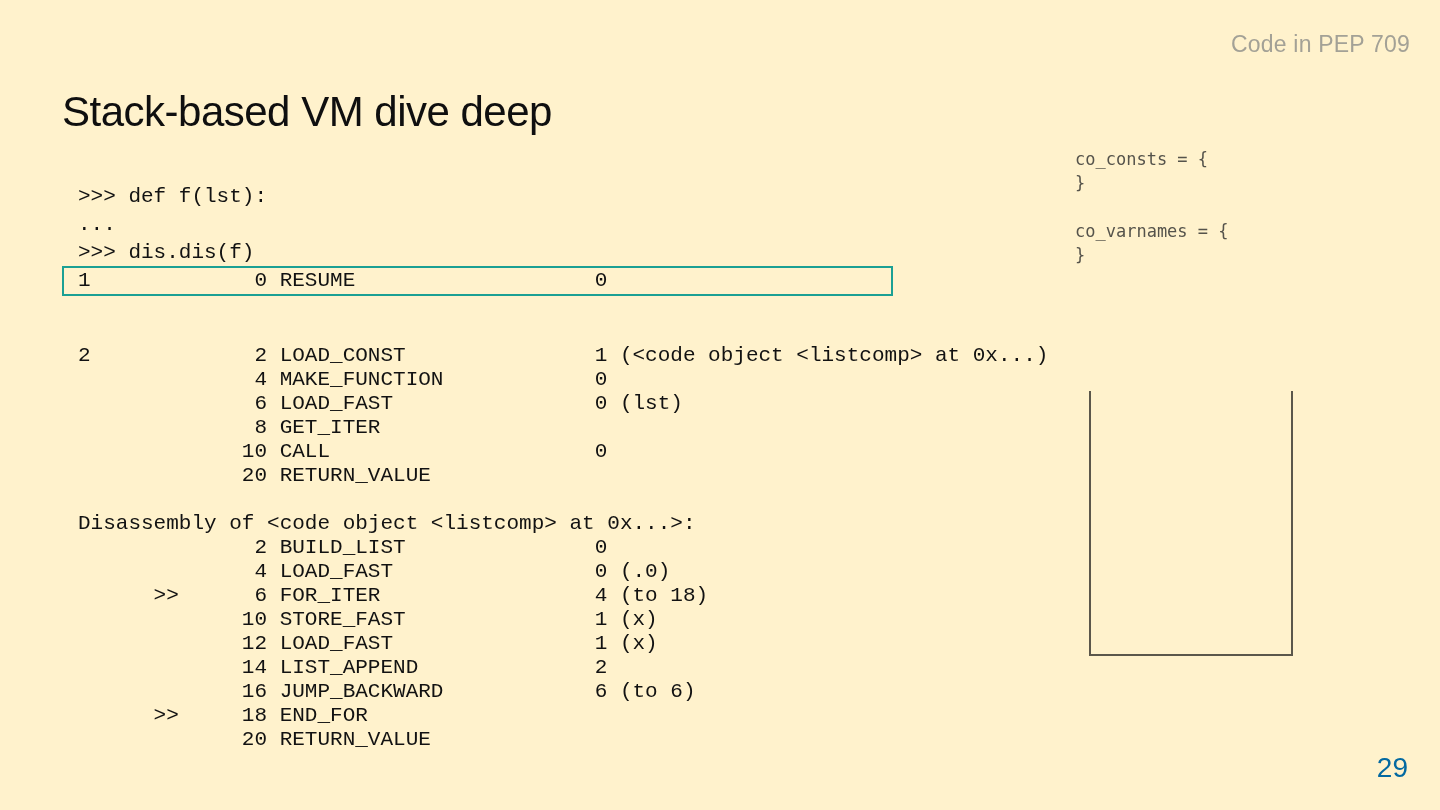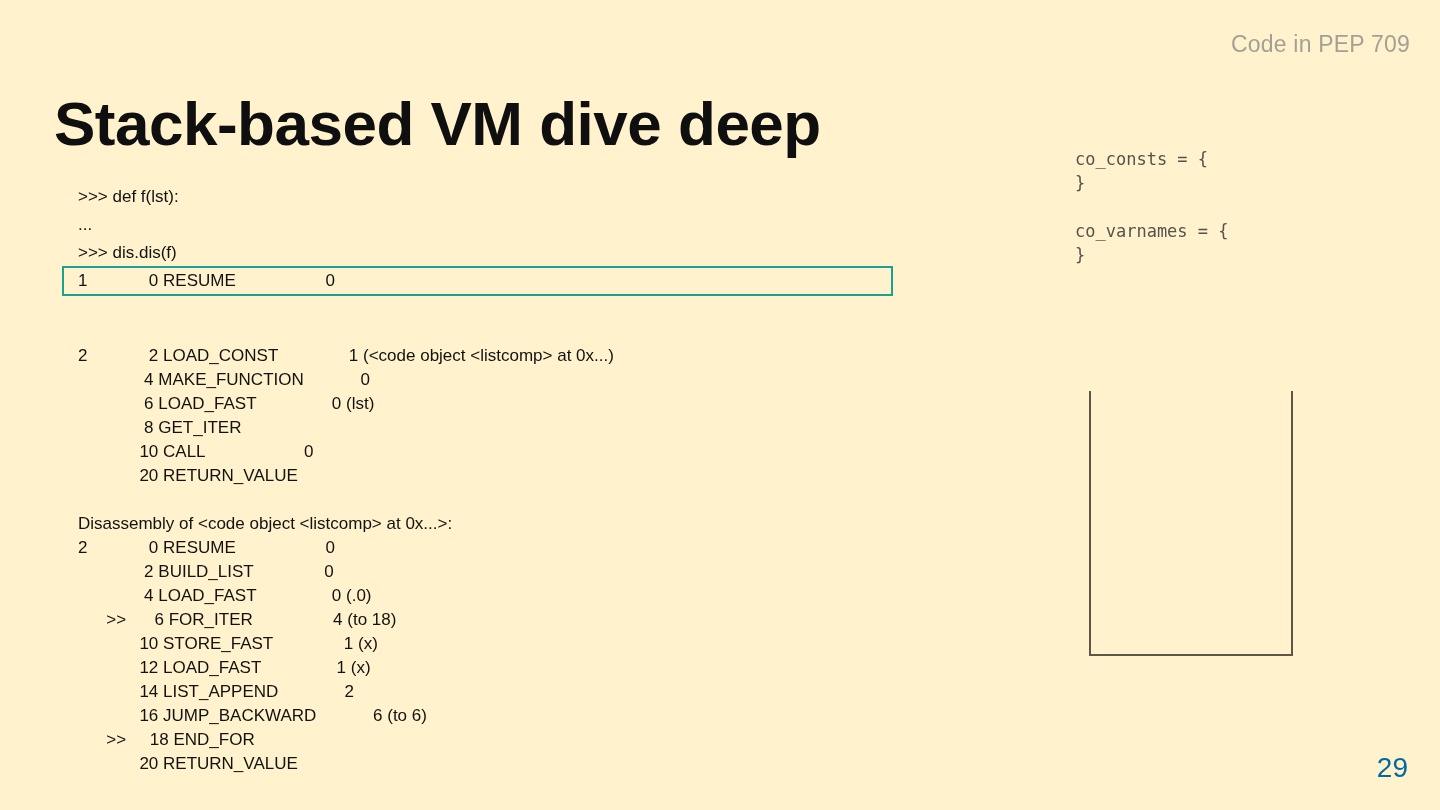--- a/index.html
+++ b/index.html
@@ -16,33 +16,33 @@
     position: absolute;
     top: 31px;
     right: 30px;
     font-size: 23px;
     color: #a3a196;
     letter-spacing: 0.2px;
   }
 
   .slide-title {
     position: absolute;
-    left: 54px;
+    left: 62px;
     top: 88px;
-    font-size: 62px;
-    font-weight: 700;
+    font-size: 42px;
+    font-weight: 400;
     letter-spacing: -0.5px;
     color: #0f0f0f;
   }
 
   .code-block {
     position: absolute;
     left: 63px;
-    font-family: Liberation Sans, sans-serif;
-    font-size: 17px;
+    font-family: Liberation Mono, monospace;
+    font-size: 21px;
     color: #121212;
   }
   .code-block .line {
     white-space: pre;
     padding-left: 15px;
   }
   .block-a { top: 183px; }
   .block-a .line { height: 28px; line-height: 28px; }
   .block-b { top: 344px; }
   .block-b .line { height: 24px; line-height: 24px; }
@@ -101,21 +101,20 @@
 
 <div class="code-block block-b">
   <div class="line">2             2 LOAD_CONST               1 (&lt;code object &lt;listcomp&gt; at 0x...)</div>
   <div class="line">              4 MAKE_FUNCTION            0</div>
   <div class="line">              6 LOAD_FAST                0 (lst)</div>
   <div class="line">              8 GET_ITER</div>
   <div class="line">             10 CALL                     0</div>
   <div class="line">             20 RETURN_VALUE</div>
   <div class="line"></div>
   <div class="line">Disassembly of &lt;code object &lt;listcomp&gt; at 0x...&gt;:</div>
-  <div class="line">2             0 RESUME                   0</div>
   <div class="line">              2 BUILD_LIST               0</div>
   <div class="line">              4 LOAD_FAST                0 (.0)</div>
   <div class="line">      &gt;&gt;      6 FOR_ITER                 4 (to 18)</div>
   <div class="line">             10 STORE_FAST               1 (x)</div>
   <div class="line">             12 LOAD_FAST                1 (x)</div>
   <div class="line">             14 LIST_APPEND              2</div>
   <div class="line">             16 JUMP_BACKWARD            6 (to 6)</div>
   <div class="line">      &gt;&gt;     18 END_FOR</div>
   <div class="line">             20 RETURN_VALUE</div>
 </div>

